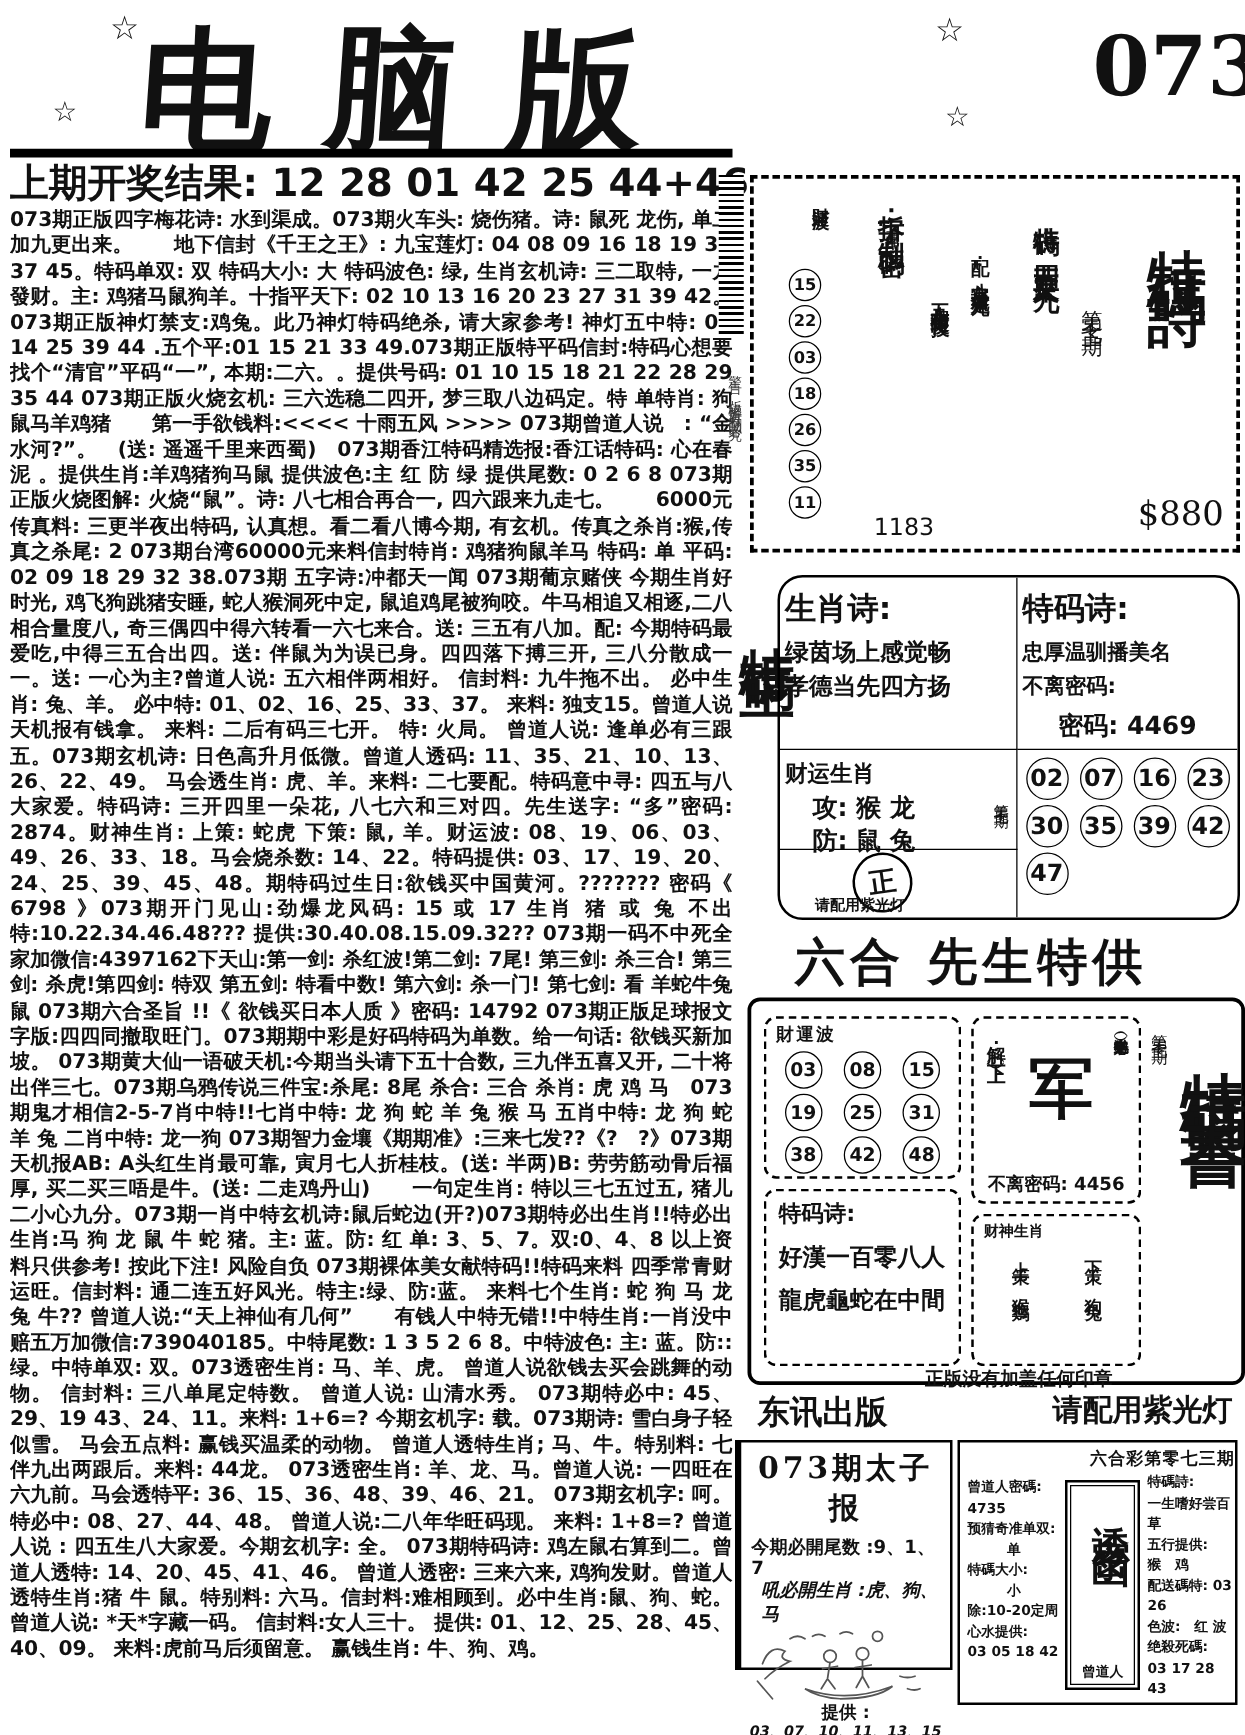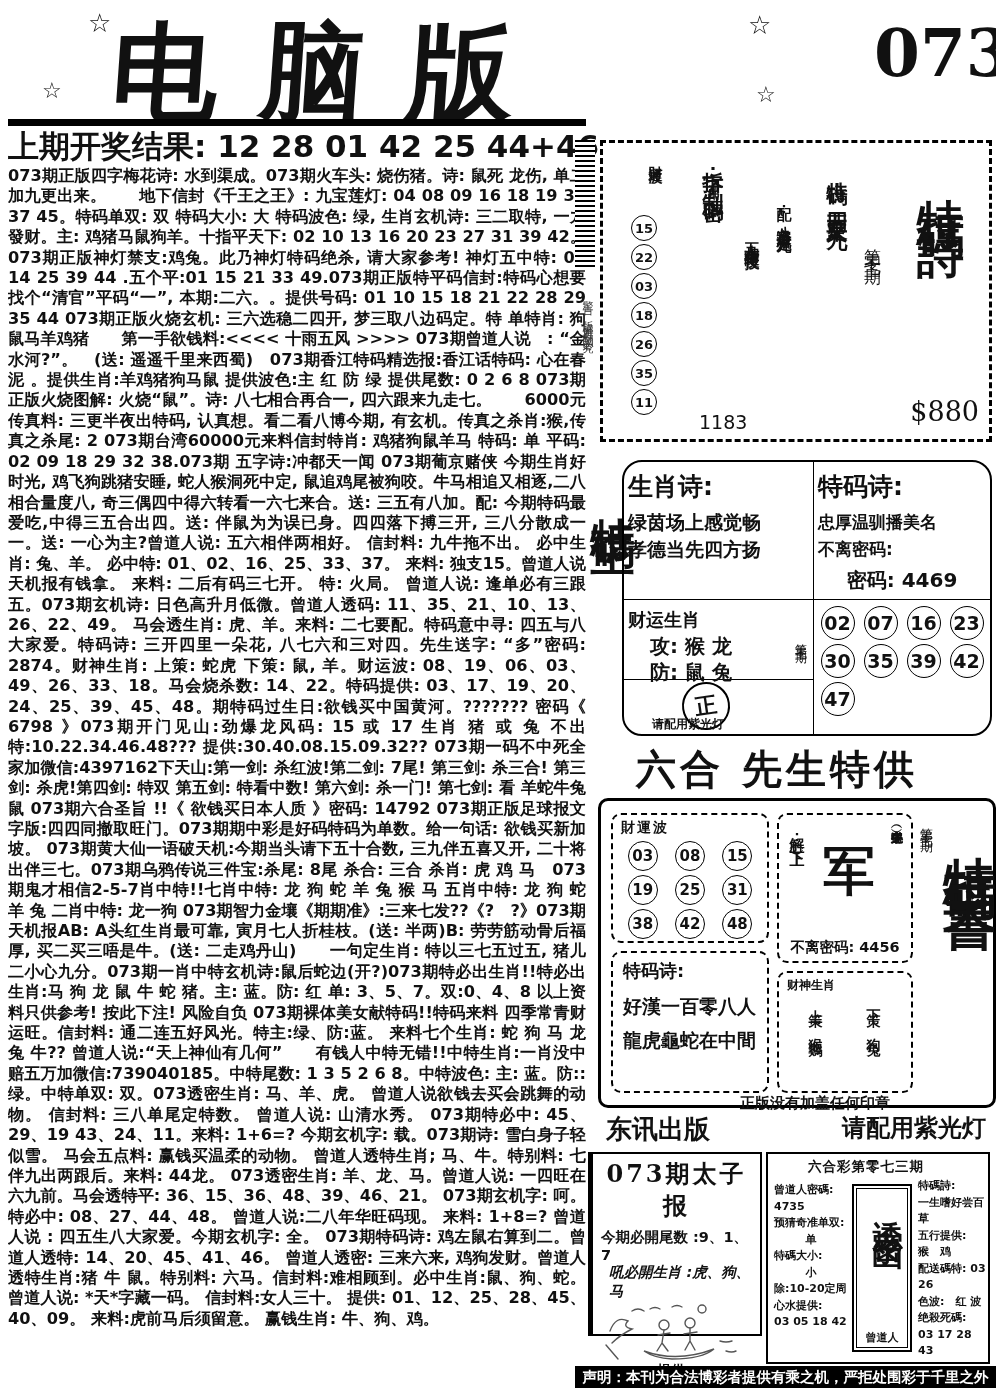--- a/index.html
+++ b/index.html
@@ -89,21 +89,21 @@
   
   #boxD{left:588px;top:1152px;width:174px;height:184px;border:2px solid #000;border-left:5px solid #000;box-sizing:border-box;}
   #boxD .t{text-align:center;font-size:24px;font-weight:900;letter-spacing:3px;margin-top:4px;}
   #boxD .l1{font-size:14.5px;font-weight:800;margin:6px 2px 0 8px;}
   #boxD .l2{font-size:14.5px;font-weight:800;margin:0 2px 0 16px;font-style:italic;}
   #boxD svg{display:block;margin:0 auto;}
   #boxD .tg{font-size:11.5px;font-style:italic;font-weight:600;line-height:15px;text-align:center;}
   #boxD .tglabel{font-size:14px;font-weight:800;font-style:normal;}
   
   #boxE{left:766px;top:1152px;width:224px;height:212px;border:2px solid #000;box-sizing:border-box;}
-  #boxE .hd{text-align:left;font-size:13.5px;font-weight:800;margin-top:4px;letter-spacing:1px;padding-left:40px;}
+  #boxE .hd{text-align:right;font-size:13.5px;font-weight:800;margin-top:4px;letter-spacing:1px;padding-left:40px;}
   #boxE .lcol{left:6px;top:28px;width:74px;font-size:11px;font-weight:700;line-height:16.5px;}
   #boxE .lcol div:nth-child(3),#boxE .lcol div:nth-child(5){text-align:center;}
   #boxE .cbox{left:84px;top:30px;width:60px;height:168px;border:2px solid #000;padding:2px;box-sizing:border-box;}
   #boxE .cbox .inner{width:100%;height:100%;border:1px solid #000;box-sizing:border-box;position:relative;}
   #boxE .tmh{left:10px;top:6px;font-size:31px;font-weight:900;letter-spacing:10px;}
   #boxE .sign{left:0;bottom:2px;width:100%;text-align:center;font-size:11px;font-weight:700;}
   #boxE .rcol{left:150px;top:24px;width:70px;font-size:11px;font-weight:700;line-height:16.5px;}
   
   #decl{left:575px;top:1366px;width:421px;height:22px;background:#000;color:#fff;
         font-size:14.5px;font-weight:700;display:flex;align-items:center;justify-content:center;white-space:nowrap;}
@@ -277,15 +277,14 @@
         <div>一生嗜好尝百草</div>
         <div>五行提供:</div>
         <div>猴　鸡</div>
         <div>配送碼特: 03 26</div>
         <div>色波:　红 波</div>
         <div>绝殺死碼:</div>
         <div>03 17 28 43</div>
       </div>
   </div>
 
-  <div id="decl" class="abs">声明：本刊为合法博彩者提供有乘之机，严拒处围彩于千里之外</div>
 
 </div>
 
 </body></html>

